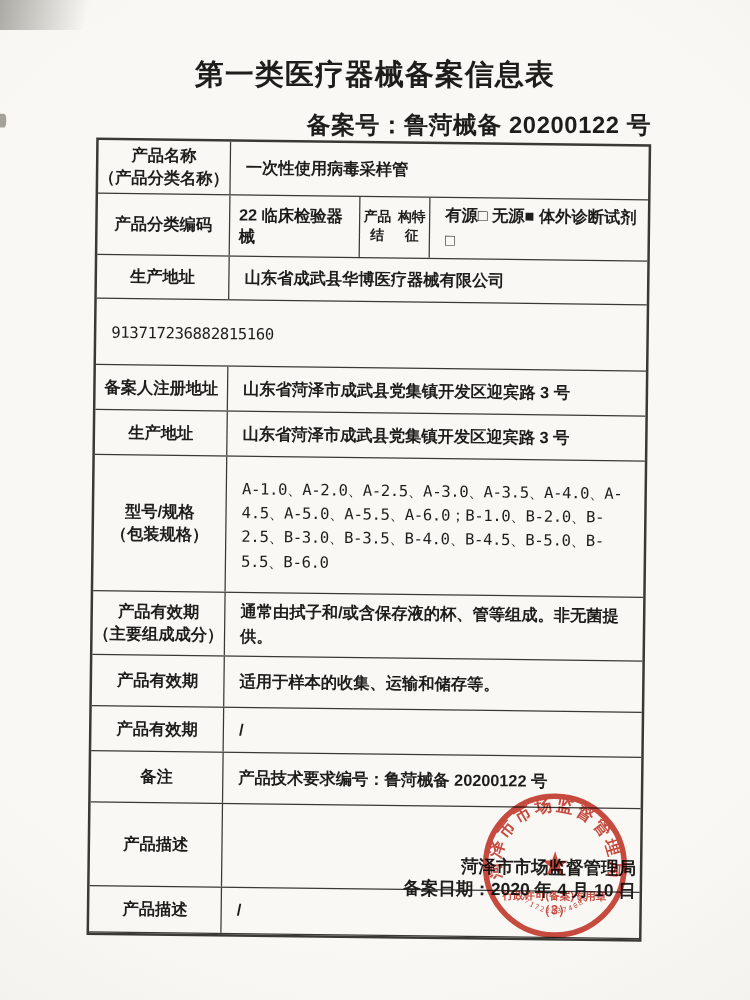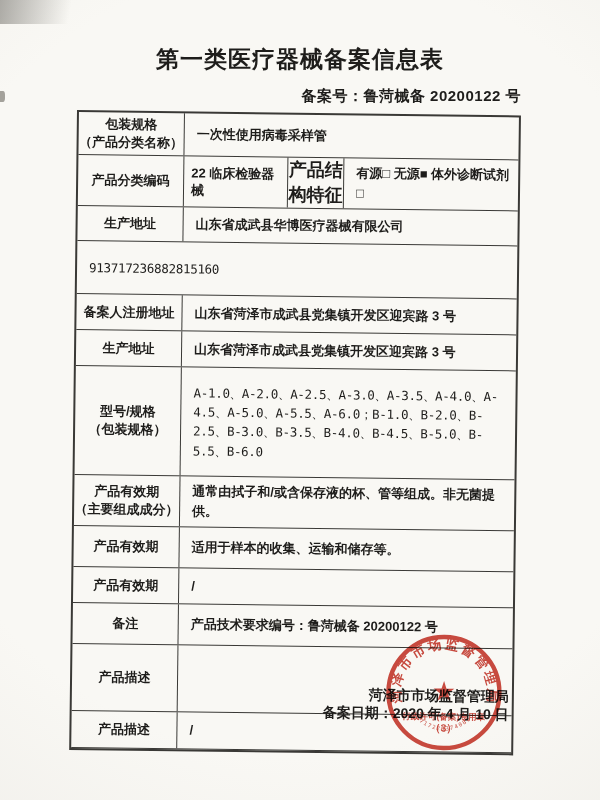--- a/index.html
+++ b/index.html
@@ -22,21 +22,21 @@
     position: absolute; left: 0; top: 91px; width: 5px; height: 11px;
     background: #8f8c84; opacity: .8; border-radius: 0 40% 40% 0;
   }
   .title {
     position: absolute; top: 44px; left: 0; width: 100%;
     text-align: center; font-size: 23px; font-weight: 700;
     letter-spacing: 1px;
   }
   .reg-no {
     position: absolute; top: 87px; right: 79px;
-    font-size: 15px; font-weight: 700; letter-spacing: .5px; margin-left: 42px;
+    font-size: 19px; font-weight: 700; letter-spacing: .5px; margin-left: 42px;
   }
   .form-table {
     position: absolute; left: 77px; top: 110px; width: 444px;
     border: 2px solid var(--line);
     transform: rotate(0.7deg); transform-origin: top left;
     background: transparent;
   }
   .row { display: flex; border-bottom: 1.5px solid var(--line); }
   .row:last-child { border-bottom: none; }
   .cell { min-height: inherit; }
@@ -61,22 +61,22 @@
   }
   .sub-value {
     flex: 0 0 104px; width: 104px;
     border-right: 1.5px solid var(--line);
     display: flex; align-items: center;
     padding: 2px 4px 2px 7px; font-weight: 700; font-size: 13px; line-height: 1.35;
   }
   .sub-label {
     flex: 0 0 56px; width: 56px;
     border-right: 1.5px solid var(--line);
-    display: flex; flex-direction: column; justify-content: center; align-items: center;
-    font-weight: 700; font-size: 18px; line-height: 1.4; text-align: center;
+    display: flex; flex-direction: row; justify-content: center; align-items: center;
+    font-weight: 700; font-size: 11px; line-height: 1.4; text-align: center;
   }
   .filing-cell { position: relative; }
   .filing-block {
     position: absolute; right: 3px; bottom: -8px; z-index: 2;
     text-align: right; font-weight: 700; font-size: 14px; line-height: 18px;
     white-space: nowrap;
   }
   .seal {
     position: absolute; left: 312px; top: 516px;
     width: 120px; height: 120px; z-index: 3;
@@ -90,21 +90,21 @@
   <div class="corner-shade"></div>
   <div class="edge-mark"></div>
 
   <h1 class="title">第一类医疗器械备案信息表</h1>
   <div class="reg-no">备案号：鲁菏械备 20200122 号</div>
 
   <div class="form-table">
 
     <div class="row" style="min-height:42px">
       <div class="cell label">
-        <span>包装规格</span>
+        <span>产品名称</span>
         <span>（产品分类名称）</span>
       </div>
       <div class="cell value">
         <span>一次性使用病毒采样管</span>
       </div>
     </div>
 
     <div class="row" style="min-height:38px">
       <div class="cell label">
         <span>产品分类编码</span>

